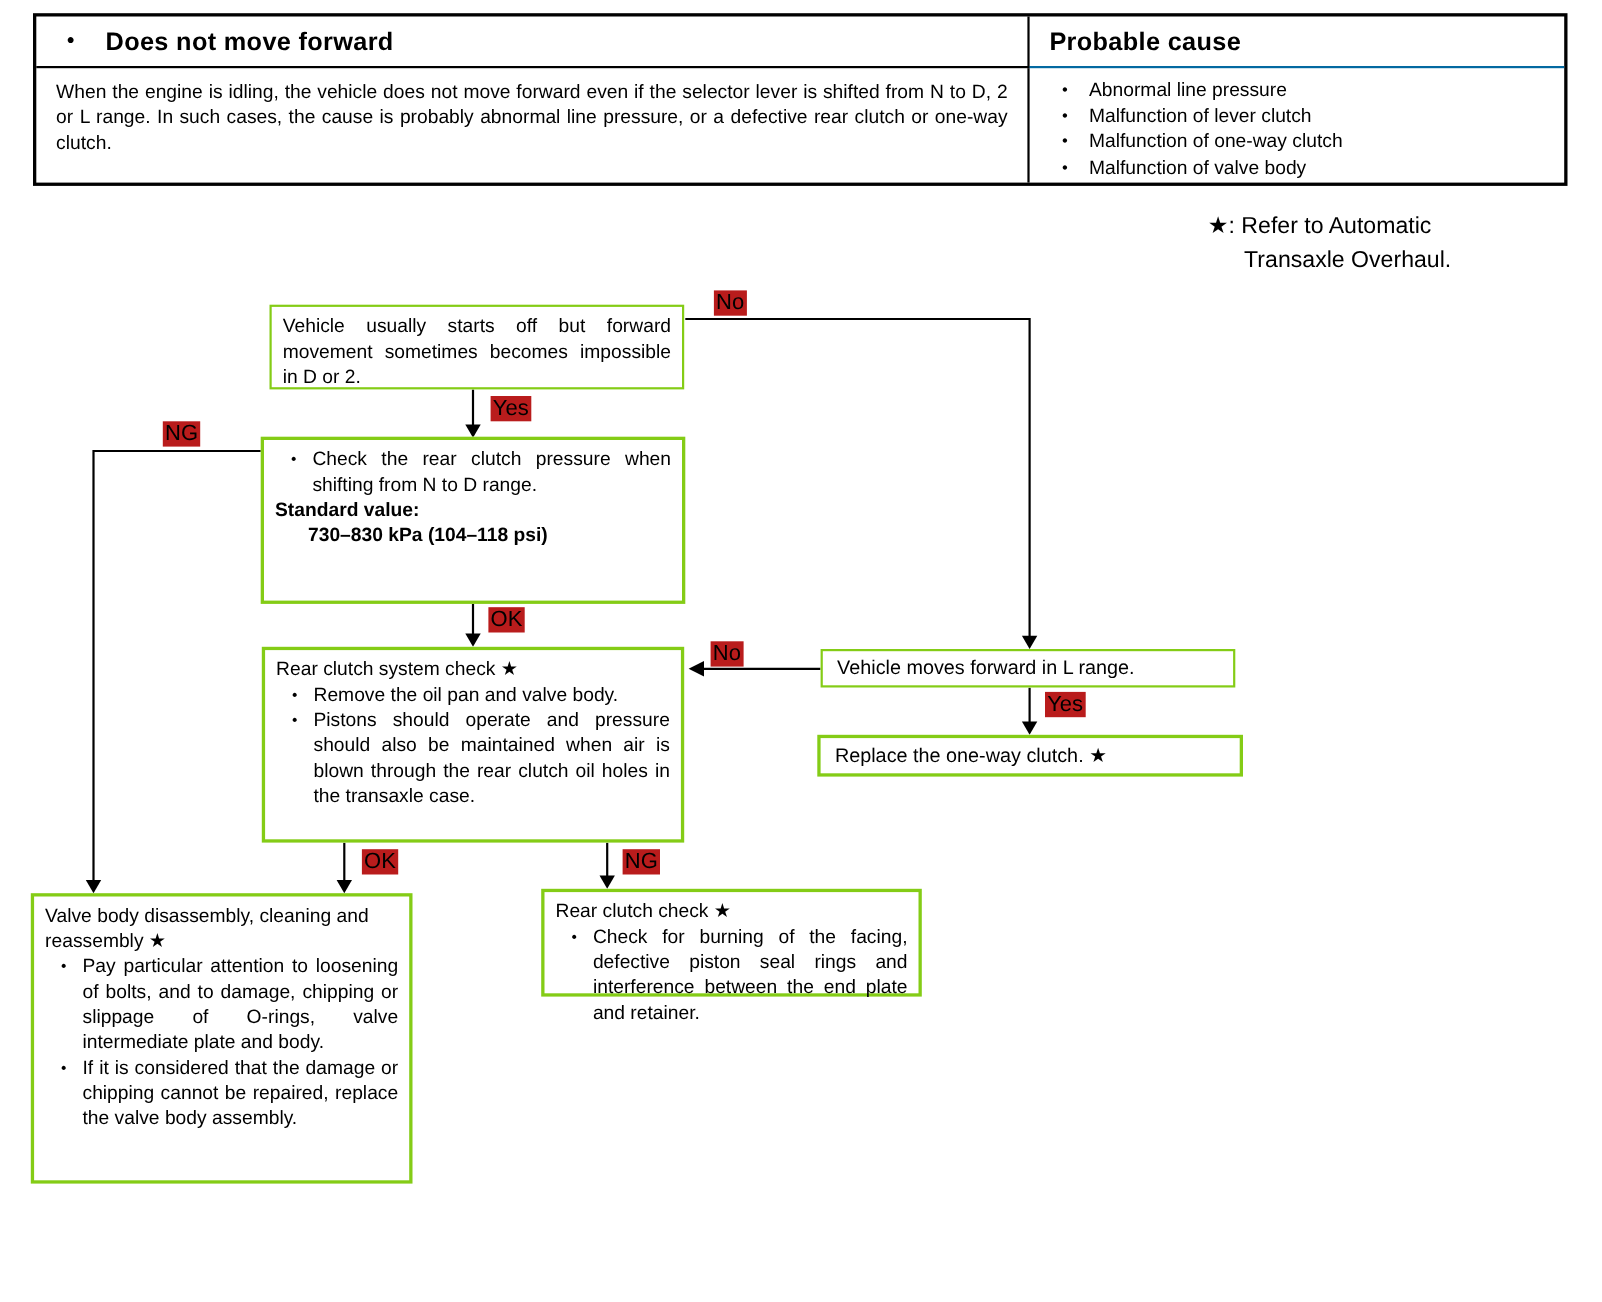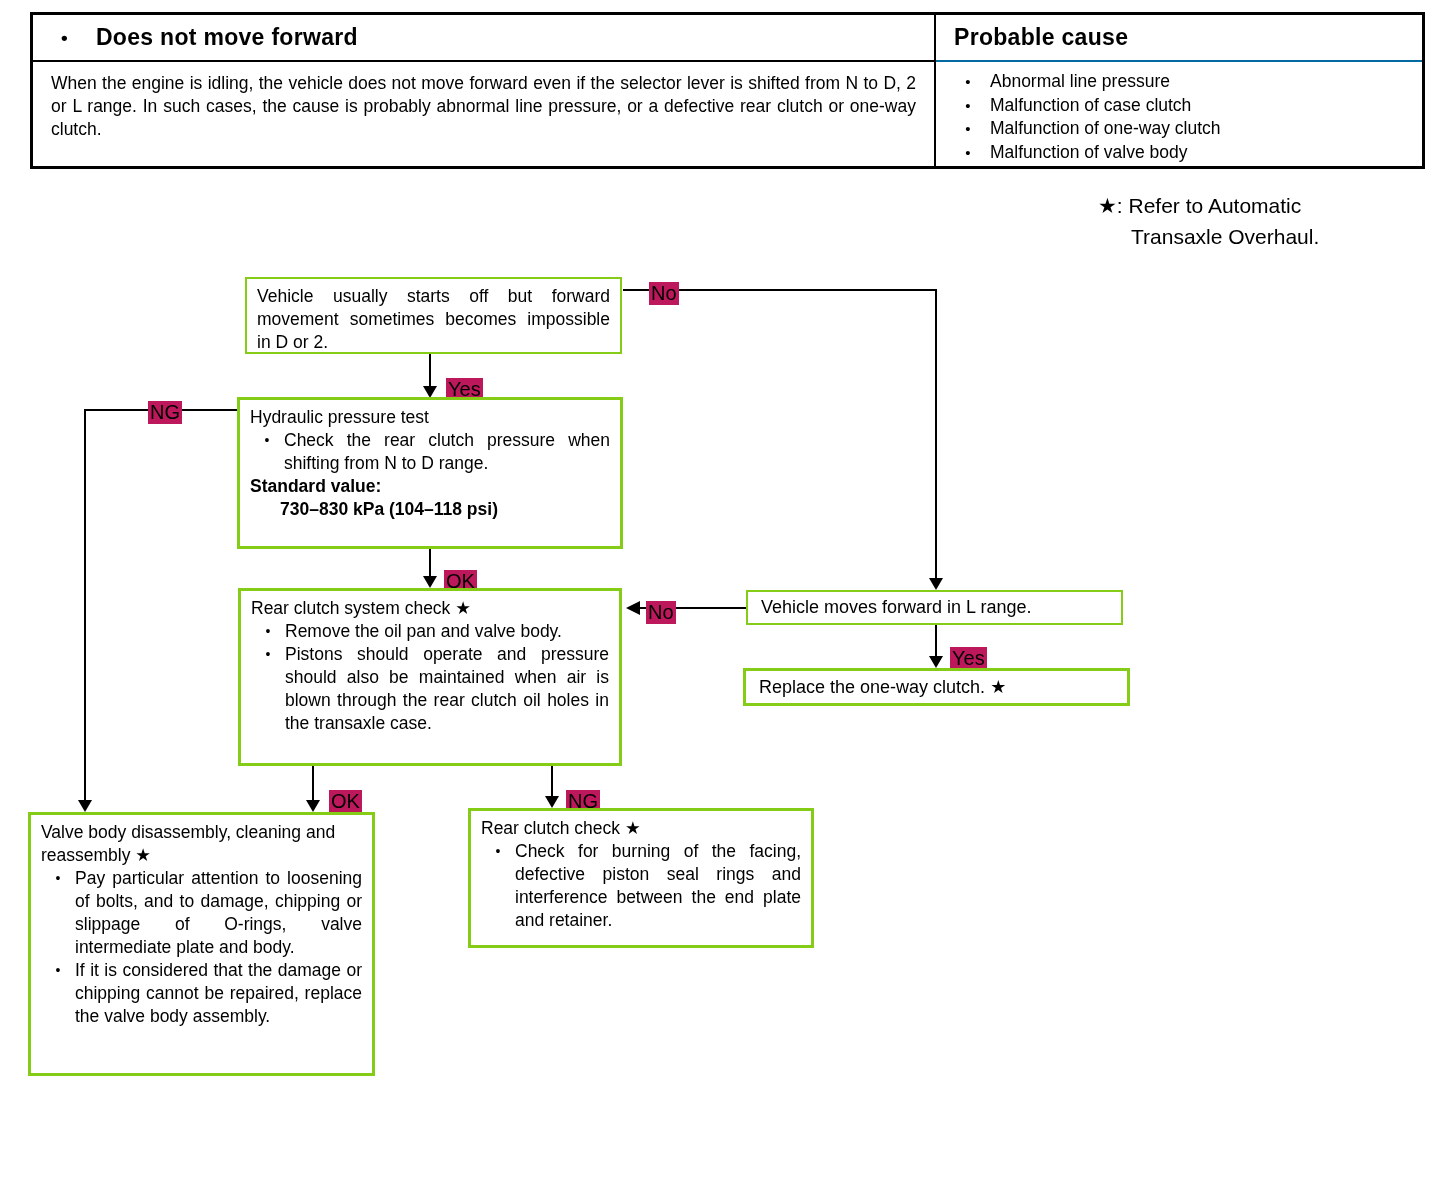--- a/index.html
+++ b/index.html
@@ -71,23 +71,22 @@
   .brow .b { text-align: center; font-size: 14px; line-height: 23px; }
   .brow .t { text-align: justify; }
   .bold { font-weight: bold; }
   .indent { padding-left: 30px; }
   .single-line { display: flex; align-items: center; padding-left: 13px; font-size: 18px; text-align: center; }
 
   
   .edge-label {
     position: absolute;
     font-size: 20px;
-    background: #be185d;
+    background: #b91c1c;
     padding: 0 2px;
-    margin-top: 18px;
   }
 
   .connectors { position: absolute; left: 0; top: 0; pointer-events: none; }
 </style>
 </head>
 <body>
 
 <div class="page">
 
   <div class="trouble-table">
@@ -99,21 +98,21 @@
       <span>Probable cause</span>
     </div>
     <div class="tt-body-left">When the engine is idling, the vehicle does not move forward even if the selector lever is shifted from N to D, 2 or L range. In such cases, the cause is probably abnormal line pressure, or a defective rear clutch or one-way clutch.</div>
     <div class="tt-body-right">
       <div class="cause-row">
         <span class="b">•</span>
         <span>Abnormal line pressure</span>
       </div>
       <div class="cause-row">
         <span class="b">•</span>
-        <span>Malfunction of case clutch</span>
+        <span>Malfunction of lever clutch</span>
       </div>
       <div class="cause-row">
         <span class="b">•</span>
         <span>Malfunction of one-way clutch</span>
       </div>
       <div class="cause-row">
         <span class="b">•</span>
         <span>Malfunction of valve body</span>
       </div>
     </div>
@@ -154,21 +153,20 @@
   <div class="edge-label" style="left:646px; top:583px;">No</div>
   <div class="edge-label" style="left:950px; top:629px;">Yes</div>
   <div class="edge-label" style="left:329px; top:772px;">OK</div>
   <div class="edge-label" style="left:566px; top:772px;">NG</div>
 
   <div class="fbox" style="left:245px; top:277px; width:377px; height:77px;">
     <div class="jtext">Vehicle usually starts off but forward movement sometimes becomes impossible in D or 2.</div>
   </div>
 
   <div class="fbox thick" style="left:237px; top:397px; width:386px; height:152px;">
-    <div>Hydraulic pressure test</div>
     <div class="brow">
       <span class="b">•</span>
       <span class="t">Check the rear clutch pressure when shifting from N to D range.</span>
     </div>
     <div class="bold">Standard value:</div>
     <div class="bold indent">730–830 kPa (104–118 psi)</div>
   </div>
 
   <div class="fbox thick" style="left:238px; top:588px; width:384px; height:178px;">
     <div>Rear clutch system check ★</div>
@@ -183,21 +181,21 @@
   </div>
 
   <div class="fbox single-line" style="left:746px; top:590px; width:377px; height:35px;">
     <span>Vehicle moves forward in L range.</span>
   </div>
 
   <div class="fbox thick single-line" style="left:743px; top:668px; width:387px; height:38px;">
     <span>Replace the one-way clutch. ★</span>
   </div>
 
-  <div class="fbox thick" style="left:468px; top:808px; width:346px; height:140px;">
+  <div class="fbox thick" style="left:492px; top:808px; width:346px; height:98px;">
     <div>Rear clutch check ★</div>
     <div class="brow">
       <span class="b">•</span>
       <span class="t">Check for burning of the facing, defective piston seal rings and interference between the end plate and retainer.</span>
     </div>
   </div>
 
   <div class="fbox thick" style="left:28px; top:812px; width:347px; height:264px;">
     <div>Valve body disassembly, cleaning and reassembly ★</div>
     <div class="brow">

